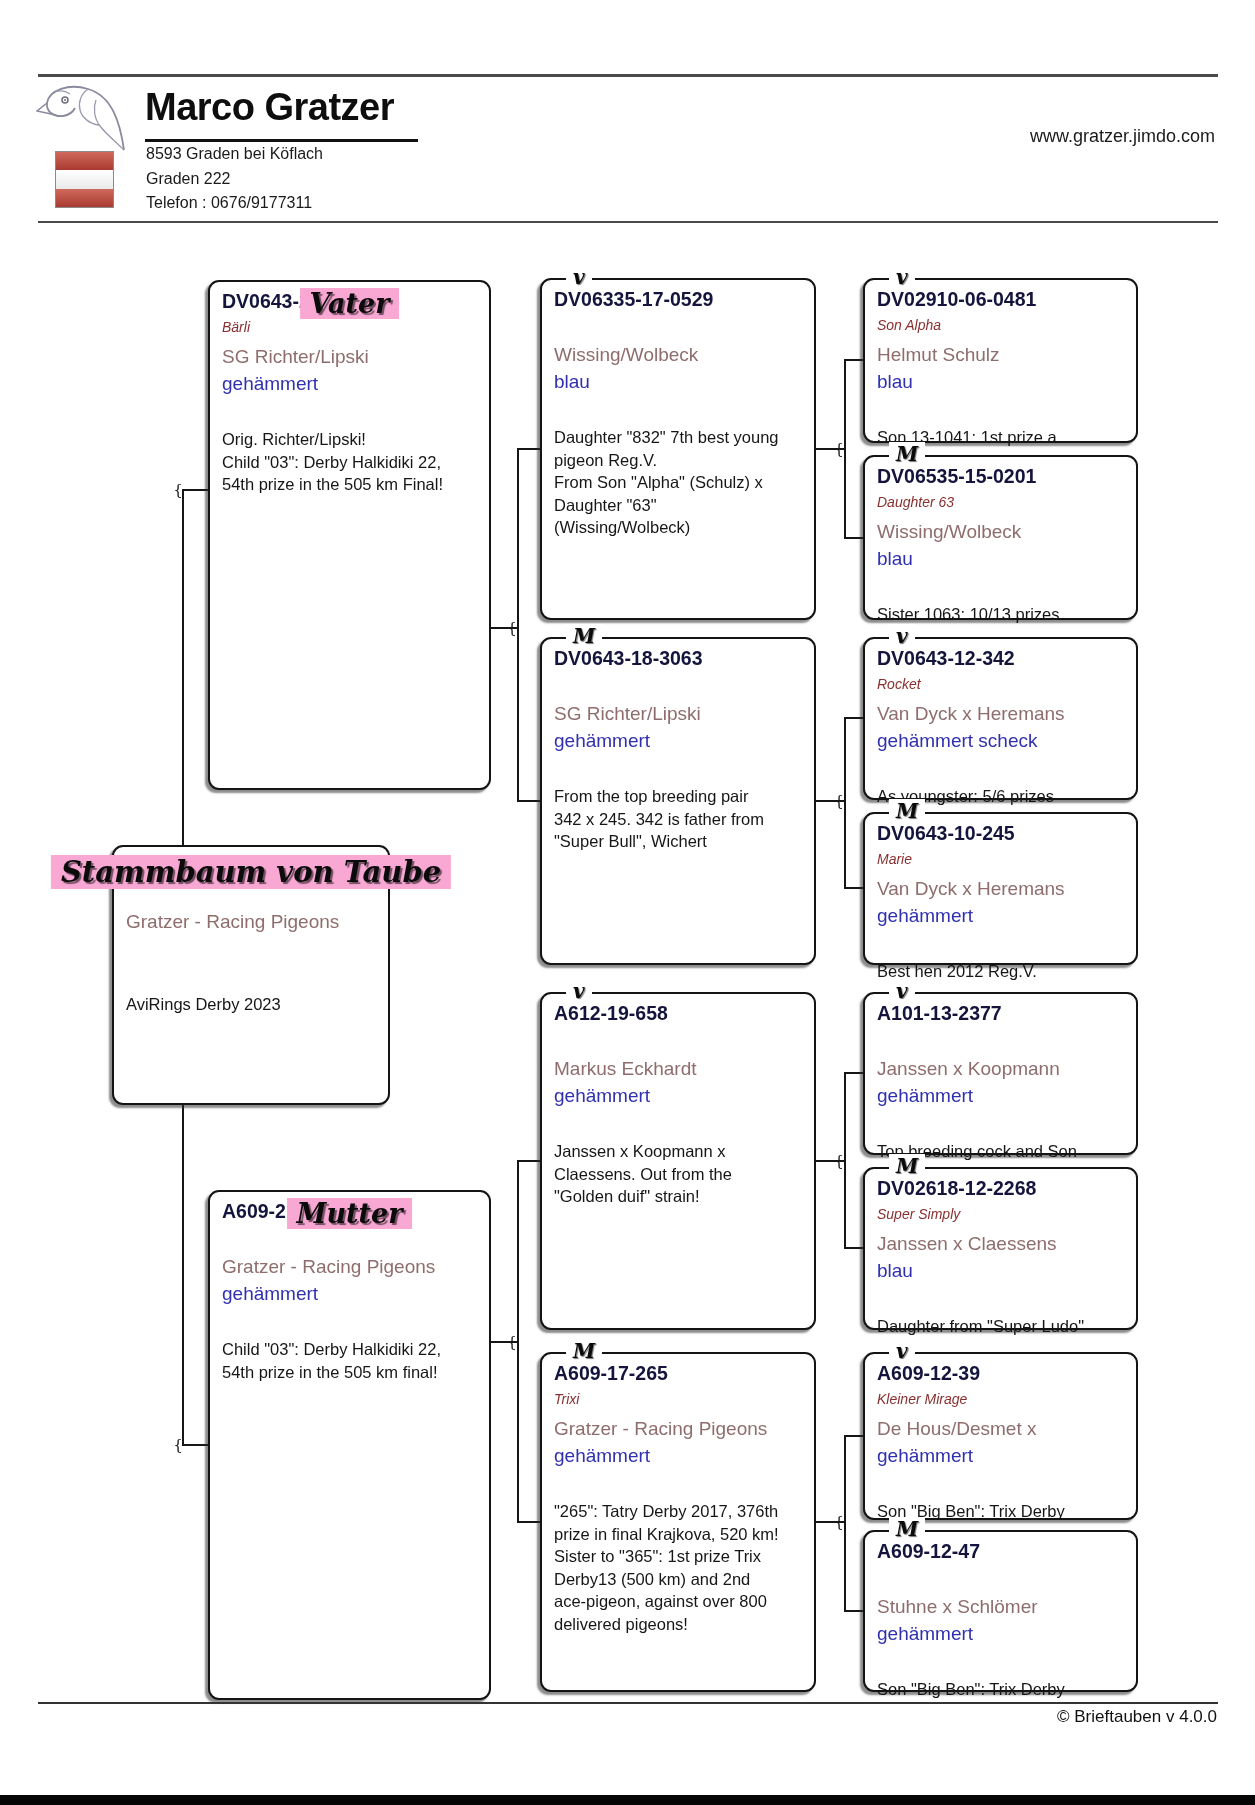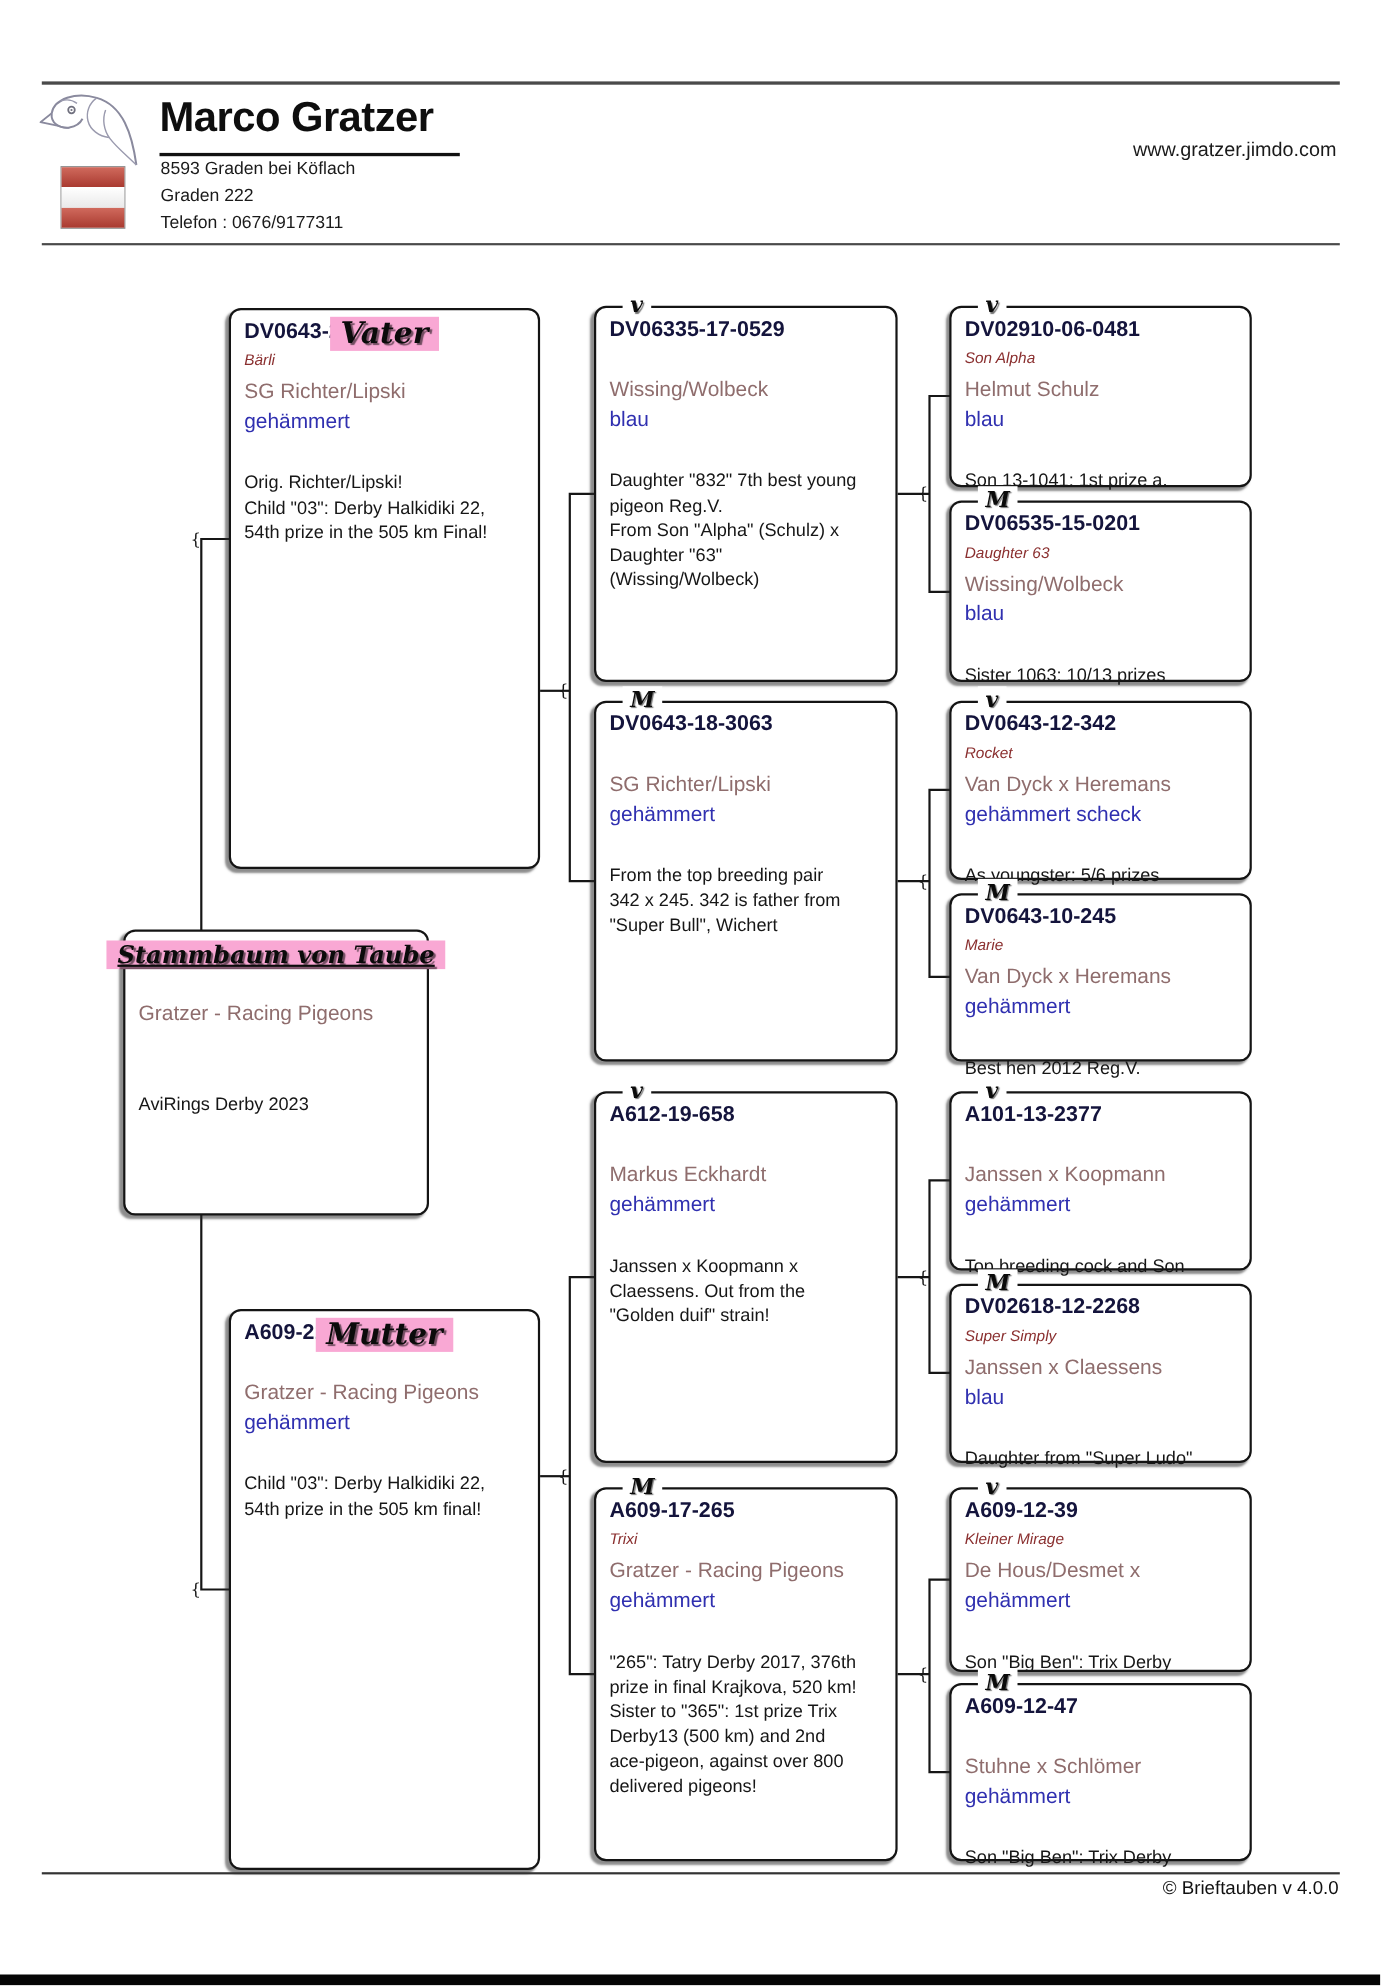--- a/index.html
+++ b/index.html
@@ -16,21 +16,21 @@
   .flag .st{height:18.3px;}
   .flag .red{background:linear-gradient(#d06a5d,#a93a30);}
   .flag .white{background:linear-gradient(#ffffff,#e9e9e9);}
   .pigeon{position:absolute;left:36px;top:80px;}
   
   .pbox{position:absolute;background:#fff;border:2px solid #141414;border-radius:11px;
         box-shadow:-3px 3px 2px rgba(45,45,45,.55);padding:8px 8px 6px 12px;box-sizing:border-box;}
   .tag-big{position:absolute;top:-18px;left:50%;transform:translateX(-50%);background:#f9a8d4;
            padding:0 10px;font-family:"DejaVu Serif",serif;font-weight:bold;font-style:italic;
            font-size:27px;color:#0b0b0b;white-space:nowrap;text-shadow:2px 2px 1px rgba(0,0,0,.55);margin-top:24px;}
-  .tag-mid{font-size:22px;top:-16px;text-decoration:underline;}
+  .tag-mid{font-size:29px;top:-16px;}
   .tag-small{position:absolute;top:-15px;left:24px;transform:none;background:#fff;padding:0 7px;
              font-family:"DejaVu Serif",serif;font-weight:bold;font-style:italic;font-size:20px;
              color:#0b0b0b;text-shadow:1px 1px 1px rgba(0,0,0,.55);}
   .l-ring{font-size:19.5px;font-weight:bold;color:#14143c;min-height:29px;}
   .l-name{font-size:14px;font-style:italic;color:#8a2f2f;min-height:27px;}
   .l-strain{font-size:19px;color:#8f6d6d;min-height:27px;}
   .l-color{font-size:19px;color:#3030b0;min-height:27px;}
   .l-info{font-size:16.5px;color:#161616;line-height:22.5px;white-space:pre-line;margin-top:28px;}
   
   .connectors{position:absolute;left:0;top:0;}

